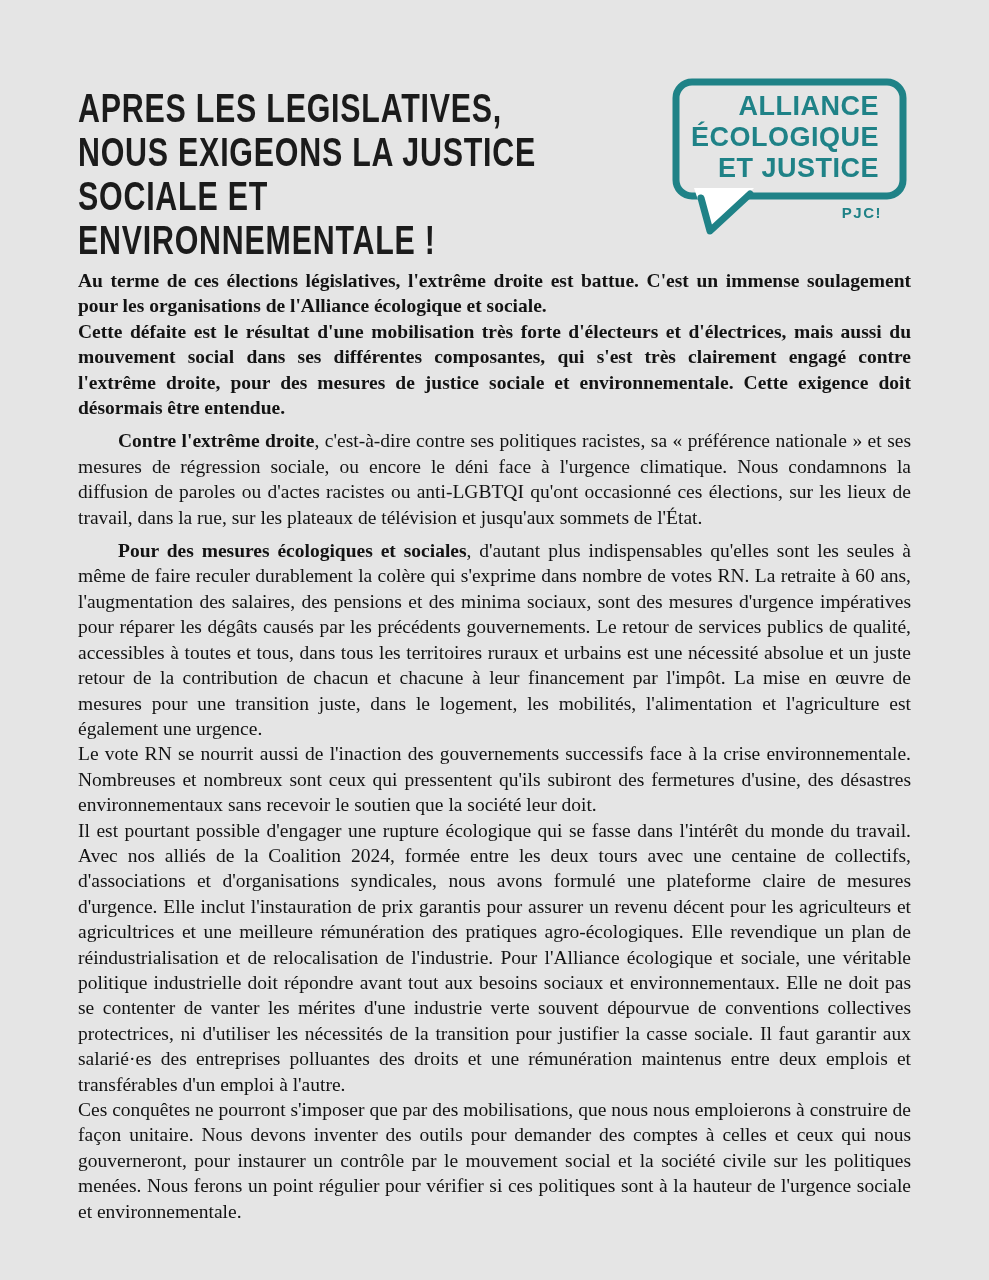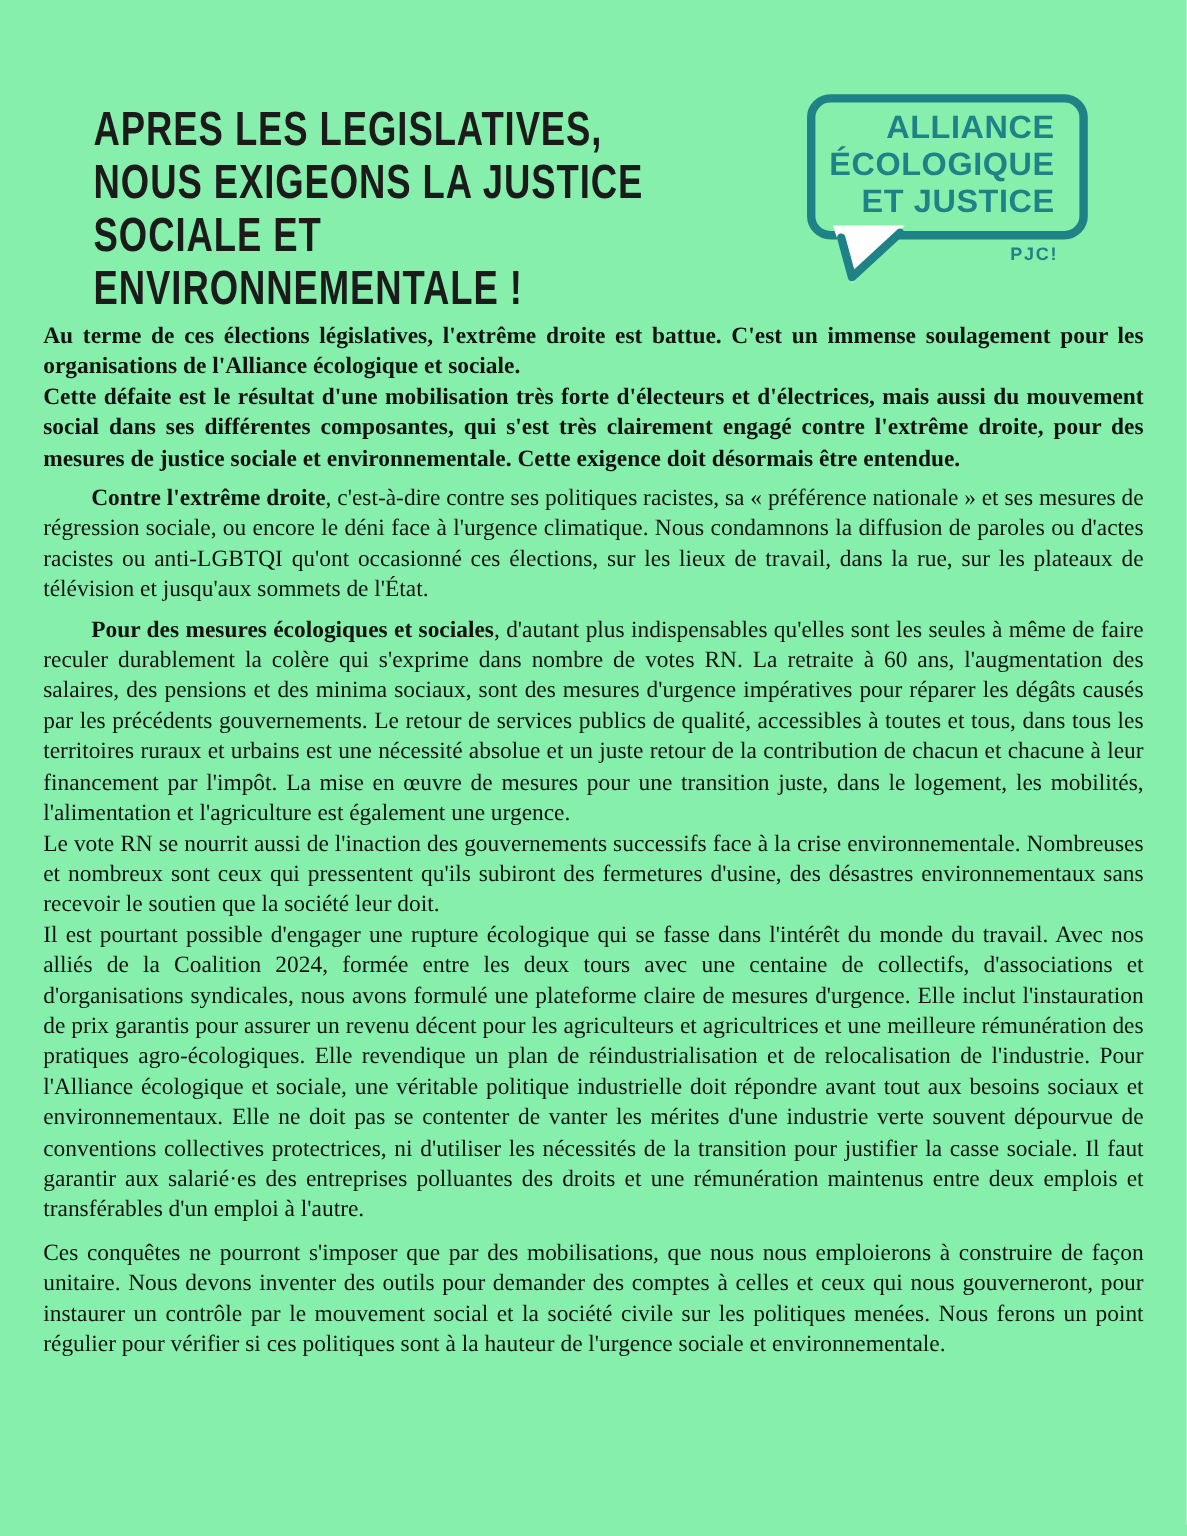--- a/index.html
+++ b/index.html
@@ -1,20 +1,20 @@
 <!DOCTYPE html>
 <html lang="fr" style="--teal: #1f8287;"><head>
 <meta charset="utf-8">
 <style>
   html, body { margin: 0; padding: 0; background: #ffffff; }
   .page {
     position: relative;
     width: 989px;
     height: 1280px;
-    background: #86efac;
+    background: #e5e5e5;
     overflow: hidden;
     font-family: "Liberation Serif", serif;
   }
 
   
   .masthead {
     position: relative;
     padding: 86px 78px 0 78px;
     height: 178px; 
     box-sizing: content-box;
@@ -63,34 +63,34 @@
     font-family: "Liberation Sans", "DejaVu Sans", sans-serif;
     font-weight: bold;
     font-size: 15px;
     letter-spacing: 1.5px;
     color: var(--teal, #1f8287);
     margin-left: 20px;
   }
 
   
   .doc-body {
-    padding: 0 36px;
+    padding: 0 78px;
     margin-top: 4px;
     font-family: Liberation Serif, serif;
   }
   .doc-body p {
     margin: 0;
     text-align: justify;
     font-size: 19.5px;
     line-height: 25.4px;
     color: #131313;
   }
   .doc-body p.bold { font-weight: bold; }
   .doc-body p.gap { margin-top: 8px; }
-  .doc-body p.gap-lg { margin-top: 11px; }
+  .doc-body p.gap-lg { }
   .doc-body strong { font-weight: bold; margin-left: 40px; }
 </style>
 </head>
 <body>
 
 <div class="page">
 
   <header class="masthead">
     <h1 class="headline">
       <span class="hl">APRES LES LEGISLATIVES,</span>

